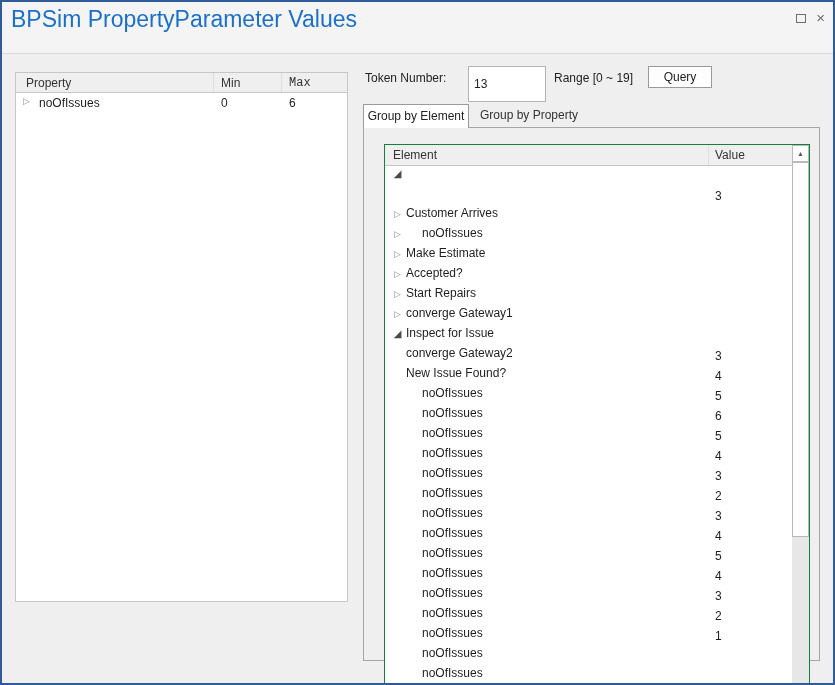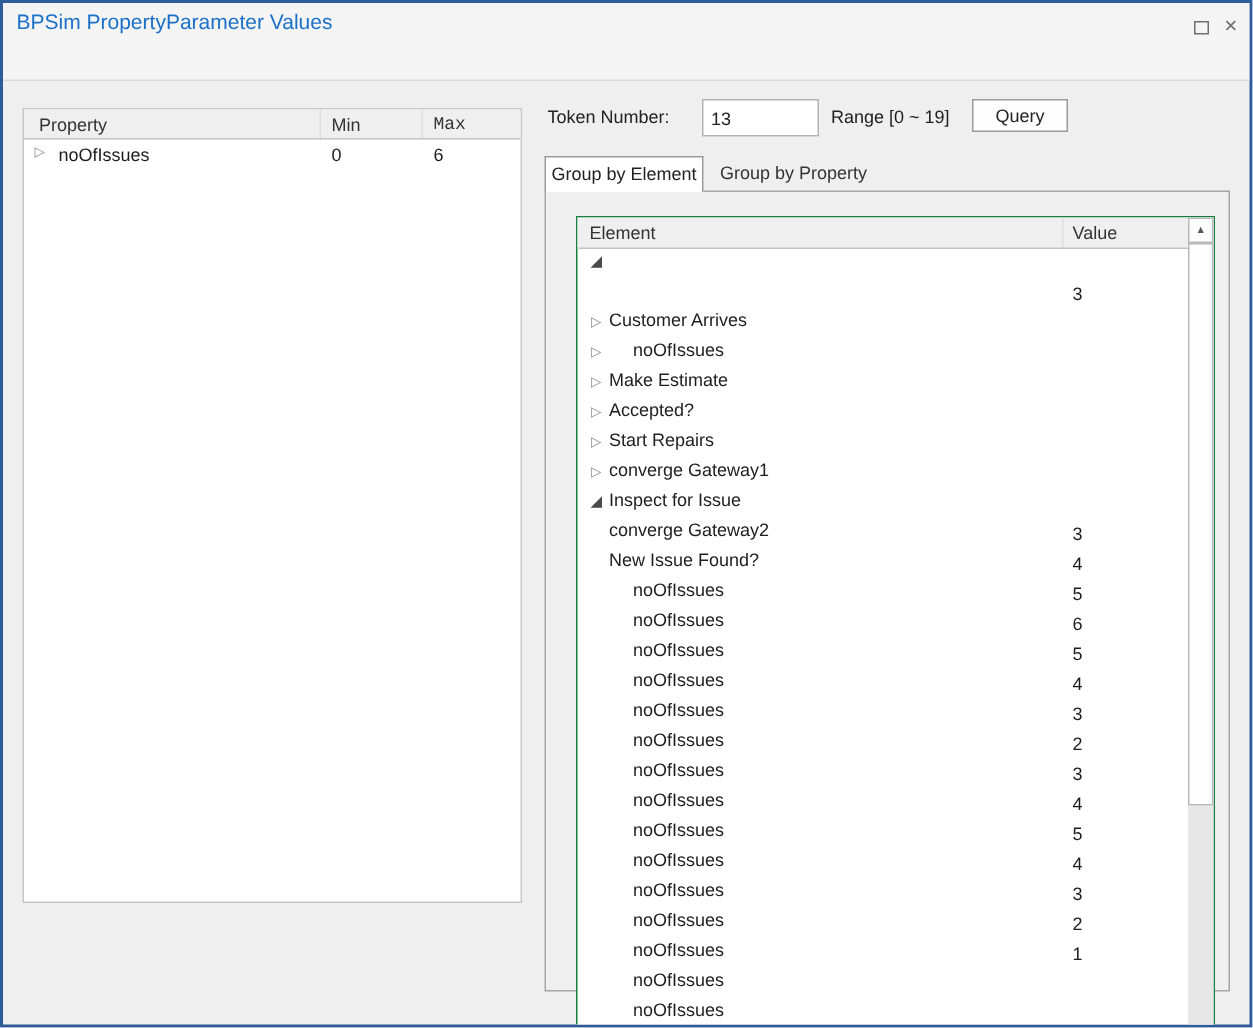--- a/index.html
+++ b/index.html
@@ -4,21 +4,21 @@
 <style>
   html,body{margin:0;padding:0;background:#d8d8d8;}
   *{box-sizing:border-box;}
   .window{
     position:relative;width:835px;height:685px;
     background:#efefef;border:2px solid #2f5b99;
     font-family:"Liberation Sans",sans-serif;font-size:12px;color:#1e1e1e;
     overflow:hidden;
   }
   .titlebar{position:absolute;left:0;top:0;right:0;height:52px;background:#f4f4f4;border-bottom:1px solid #d9d9d9;}
-  .title{position:absolute;left:9px;top:4px;font-size:14px;color:#1b70c9;white-space:nowrap;text-align:center;}
+  .title{position:absolute;left:9px;top:4px;font-size:23px;color:#1b70c9;white-space:nowrap;text-align:center;}
   .subtitle{position:absolute;left:5px;top:34px;font-size:11px;color:#6b6b6b;white-space:nowrap;}
   .winbtns{position:absolute;right:8px;top:9px;display:flex;gap:10px;align-items:center;}
   .maxbox{width:10px;height:9px;border:1px solid #6e6e6e;background:transparent;}
   .closex{font-size:15px;color:#6e6e6e;line-height:14px;}
 
   
   .ltable{position:absolute;left:13px;top:70px;width:333px;height:530px;background:#fff;border:1px solid #c6c6c6;}
   .ltable .hdr{position:relative;height:20px;background:#efefef;border-bottom:1px solid #c6c6c6;color:#333;}
   .ltable .hdr .c1{position:absolute;left:10px;top:3px;}
   .ltable .hdr .c2{position:absolute;left:205px;top:3px;}
@@ -26,21 +26,21 @@
   .ltable .hdr .div1{position:absolute;left:197px;top:0;bottom:0;width:1px;background:#dedede;}
   .ltable .hdr .div2{position:absolute;left:265px;top:0;bottom:0;width:1px;background:#dedede;}
   .lrow{position:relative;height:20px;}
   .lrow .tw{position:absolute;left:7px;top:3px;font-size:9px;color:#8f8f8f;}
   .lrow .nm{position:absolute;left:23px;top:3px;}
   .lrow .mn{position:absolute;left:205px;top:3px;}
   .lrow .mx{position:absolute;left:273px;top:3px;}
 
   
   .tok-label{position:absolute;left:363px;top:69px;color:#222;}
-  .tok-input{position:absolute;left:466px;top:64px;width:78px;height:25px;border:1px solid #b3b3b3;background:#fff;
+  .tok-input{position:absolute;left:466px;top:64px;width:78px;height:36px;border:1px solid #b3b3b3;background:#fff;
              font-family:"Liberation Sans",sans-serif;font-size:12px;padding:2px 5px;color:#222;}
   .range-label{position:absolute;left:552px;top:69px;color:#222;}
   .query-btn{position:absolute;left:646px;top:64px;width:64px;height:22px;background:#fdfdfd;border:1px solid #9a9a9a;
              font-family:"Liberation Sans",sans-serif;font-size:12px;color:#222;text-align:center;line-height:20px;}
 
   
   .tab-active{position:absolute;left:361px;top:102px;width:106px;height:24px;background:#fff;
               border:1px solid #9a9a9a;border-bottom:none;z-index:3;text-align:center;line-height:23px;color:#222;}
   .tab-inactive{position:absolute;left:472px;top:102px;width:110px;height:23px;text-align:center;line-height:23px;color:#333;z-index:2;}
   .groupbox{position:absolute;left:361px;top:125px;width:457px;height:534px;border:1px solid #a6a6a6;background:#efefef;z-index:1;}

